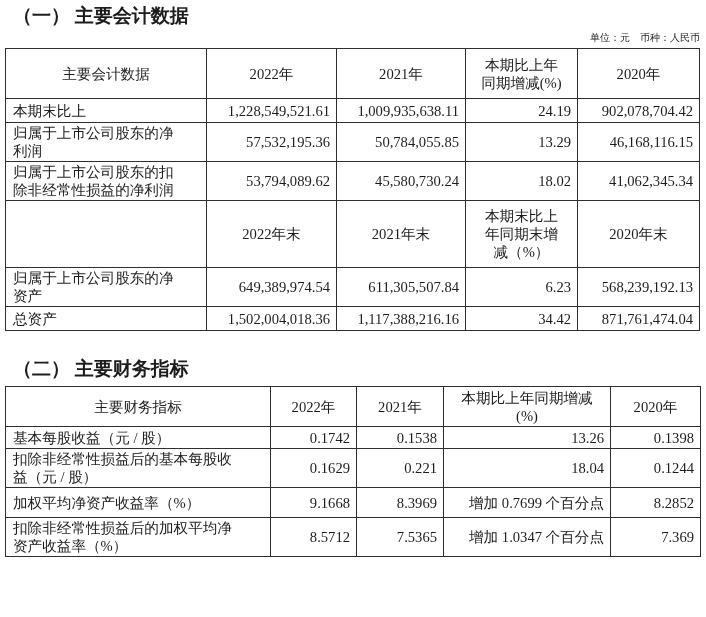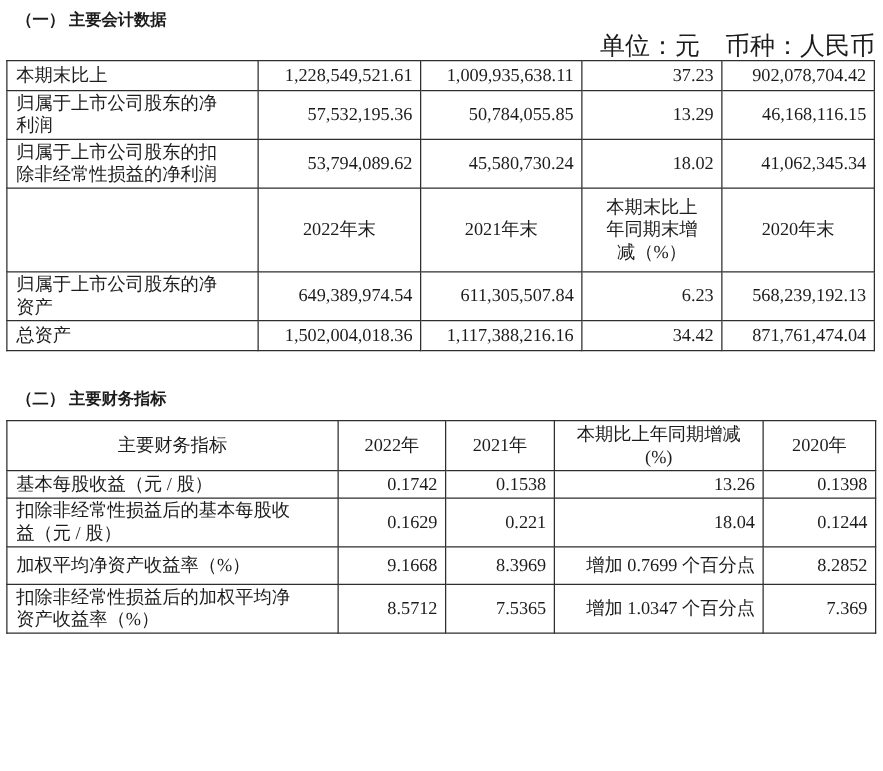--- a/index.html
+++ b/index.html
@@ -3,26 +3,26 @@
 <meta charset="utf-8">
 <style>
   html,body{margin:0;padding:0;background:#ffffff;}
   body{
     width:706px;height:617px;
     font-family:"Liberation Serif","DejaVu Serif",serif;
     color:#1c1c1c;
   }
   .page{padding-top:6px;}
   .sec-title{
-    font-size:13px;font-weight:bold;line-height:20px;
+    font-size:19px;font-weight:bold;line-height:20px;
     margin:0 0 0 13px;
   }
   .unit-note{
     width:695px;margin:3px 0 2px 5px;
-    text-align:right;font-size:20px;line-height:17px;
+    text-align:right;font-size:10px;line-height:17px;
   }
   table{
     border-collapse:collapse;table-layout:fixed;
     margin-left:5px;
   }
   #t1{width:694px;}
   #t2{width:695px;}
   td,th{
     border:1px solid #2e2e2e;
     font-weight:normal;
@@ -59,25 +59,33 @@
 
   <table id="t1">
     <colgroup>
       <col style="width:201px">
         <col style="width:130px">
         <col style="width:129px">
         <col style="width:112px">
         <col style="width:122px">
     </colgroup>
     <tbody>
+        <tr style="height:50px">
+      <th>主要会计数据</th>
+      <th>2022年</th>
+      <th>2021年</th>
+      <th>本期比上年
+同期增减(%)</th>
+      <th>2020年</th>
+    </tr>
     <tr style="height:24px">
       <td class="lbl">本期末比上</td>
       <td class="val">1,228,549,521.61</td>
       <td class="val">1,009,935,638.11</td>
-      <td class="val">37.23</td>
+      <td class="val">24.19</td>
       <td class="val">902,078,704.42</td>
     </tr>
     <tr style="height:38px">
       <td class="lbl">归属于上市公司股东的净
 利润</td>
       <td class="val">57,532,195.36</td>
       <td class="val">50,784,055.85</td>
       <td class="val">13.29</td>
       <td class="val">46,168,116.15</td>
     </tr>

